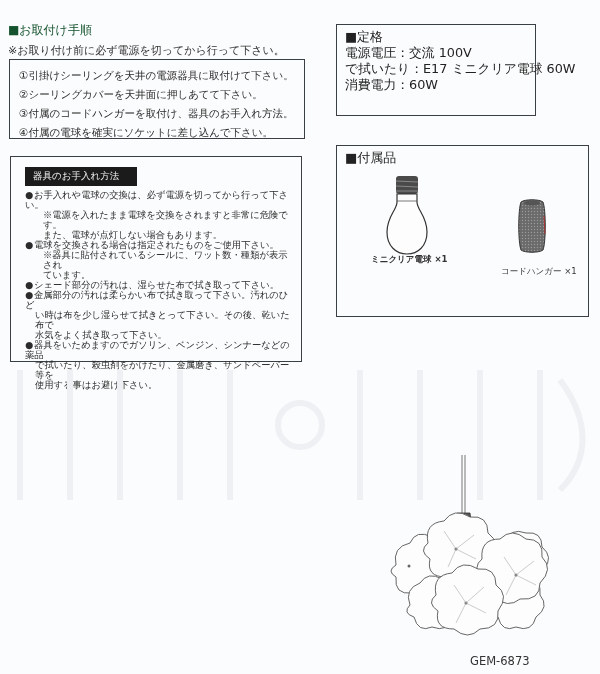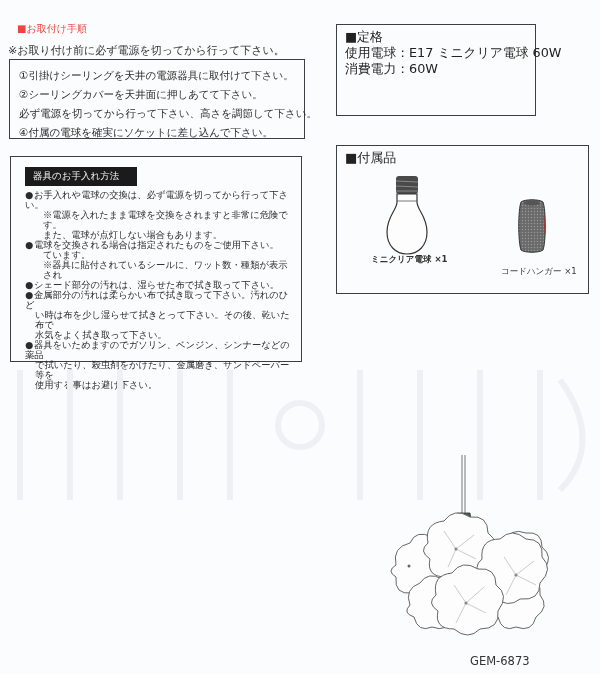--- a/index.html
+++ b/index.html
@@ -7,21 +7,21 @@
     body {
       background: #fbfcfd;
       font-family: "DejaVu Sans", sans-serif;
       color: #2a2a2a;
       position: relative;
       overflow: hidden;
     }
     .abs { position: absolute; }
 
     
-    #install-title { left: 8px; top: 22px; font-size: 10px; color: #ef4444; margin-left: 9px; }
+    #install-title { left: 8px; top: 22px; font-size: 12px; color: #14532d; }
     #install-note { left: 8px; top: 43px; font-size: 11px; color: #333; }
     #install-box {
       left: 9px; top: 59px; width: 296px; height: 80px;
       border: 1px solid #3a3f45;
       padding: 6px 0 0 9px;
     }
     #install-box .step { font-size: 10.5px; line-height: 19px; color: #2b2b2b; white-space: nowrap; }
 
     
     #care-box {
@@ -43,63 +43,64 @@
     
     #spec-box {
       left: 336px; top: 24px; width: 200px; height: 92px;
       border: 1px solid #3a3f45;
       padding: 4px 0 0 8px;
     }
     #spec-box .line { font-size: 12.8px; line-height: 16px; color: #222; white-space: nowrap; }
 
     
     #acc-box {
-      left: 336px; top: 145px; width: 253px; height: 149px;
+      left: 336px; top: 145px; width: 253px; height: 172px;
       border: 1px solid #3a3f45;
     }
     #acc-title { left: 8px; top: 3px; font-size: 13px; color: #222; }
     .acc-label { font-size: 8.5px; color: #333; white-space: nowrap; }
 
     
     #model-label { left: 470px; top: 654px; font-size: 11.5px; color: #333; text-align: right; }
   </style>
 </head>
 <body>
 
 <div class="abs" id="install-title">■お取付け手順</div>
 <div class="abs" id="install-note">※お取り付け前に必ず電源を切ってから行って下さい。</div>
 <div class="abs" id="install-box">
   <div class="step">①引掛けシーリングを天井の電源器具に取付けて下さい。</div>
   <div class="step">②シーリングカバーを天井面に押しあてて下さい。</div>
-  <div class="step">必ず電源を切ってから行って下さい、高さを調節して下さい。</div>
+  <div class="step">③付属のコードハンガーを取付け、器具のお手入れ方法。</div>
   <div class="step">④付属の電球を確実にソケットに差し込んで下さい。</div>
 </div>
 
 <div class="abs" id="care-box">
   <div id="care-title">器具のお手入れ方法</div>
   <div id="care-list">
       <div class="care-item"><span class="care-bullet">●</span><span>お手入れや電球の交換は、必ず電源を切ってから行って下さい。</span></div>
       <div class="care-item care-sub"><span>※電源を入れたまま電球を交換をされますと非常に危険です。</span></div>
       <div class="care-item care-sub"><span>また、電球が点灯しない場合もあります。</span></div>
       <div class="care-item"><span class="care-bullet">●</span><span>電球を交換される場合は指定されたものをご使用下さい。</span></div>
+      <div class="care-item care-sub"><span>※器具に貼付されているシールに、ワット数・種類が表示され</span></div>
       <div class="care-item care-sub"><span>ています。</span></div>
-      <div class="care-item care-sub"><span>※器具に貼付されているシールに、ワット数・種類が表示され</span></div>
       <div class="care-item"><span class="care-bullet">●</span><span>シェード部分の汚れは、湿らせた布で拭き取って下さい。</span></div>
       <div class="care-item"><span class="care-bullet">●</span><span>金属部分の汚れは柔らかい布で拭き取って下さい。汚れのひど</span></div>
       <div class="care-item care-indent"><span>い時は布を少し湿らせて拭きとって下さい。その後、乾いた布で</span></div>
       <div class="care-item care-indent"><span>水気をよく拭き取って下さい。</span></div>
       <div class="care-item"><span class="care-bullet">●</span><span>器具をいためますのでガソリン、ベンジン、シンナーなどの薬品</span></div>
       <div class="care-item care-indent"><span>で拭いたり、殺虫剤をかけたり、金属磨き、サンドペーパー等を</span></div>
       <div class="care-item care-indent"><span>使用する事はお避け下さい。</span></div>
     </div>
 </div>
 
 <div class="abs" id="spec-box">
   <div class="line">■定格</div>
-  <div class="line">使用電球：E17 ミニクリア電球 60W</div>
+  <div class="line">電源電圧：交流 100V</div>
+  <div class="line">で拭いたり：E17 ミニクリア電球 60W</div>
   <div class="line">消費電力：60W</div>
 </div>
 
 <div class="abs" id="acc-box">
   <div class="abs" id="acc-title">■付属品</div>
 
   <svg class="abs" style="left:40px; top:28px;" width="60" height="86" viewBox="0 0 60 86">
     <rect x="19" y="2" width="22" height="18" rx="3" fill="#4a4a4a"></rect>
     <line x1="19" y1="7" x2="41" y2="8" stroke="#888" stroke-width="1"></line>
     <line x1="19" y1="12" x2="41" y2="13" stroke="#888" stroke-width="1"></line>

